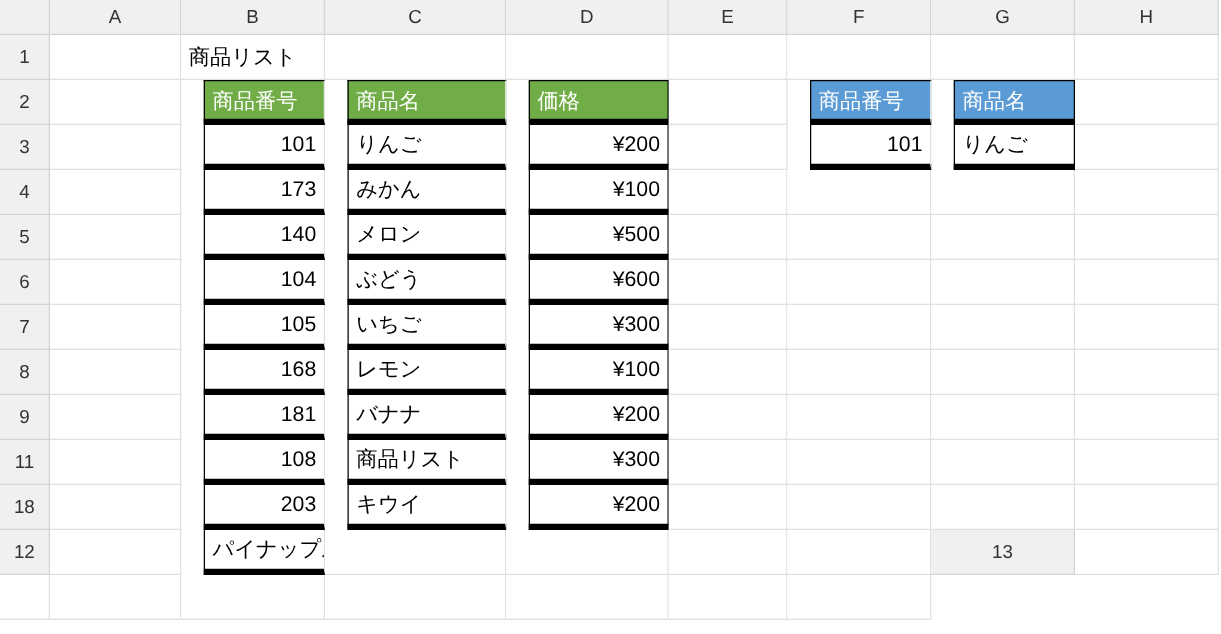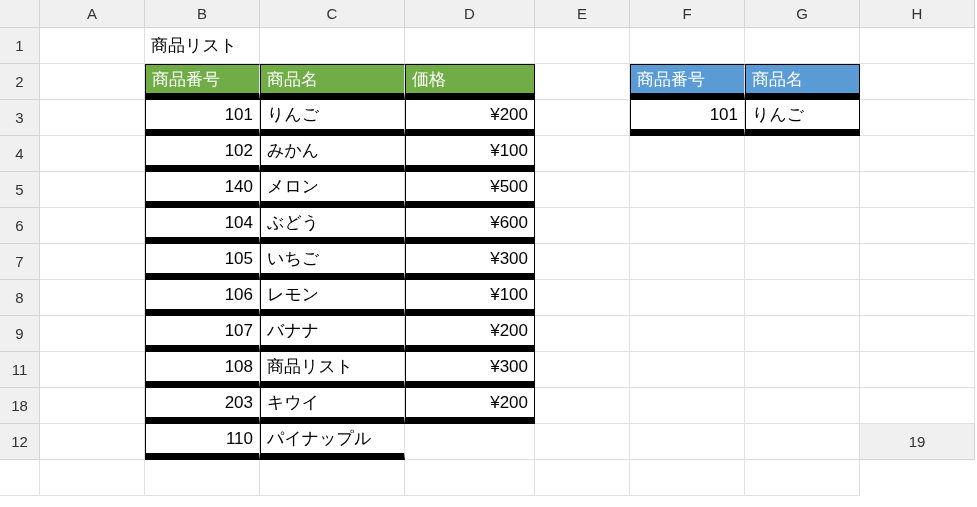--- a/index.html
+++ b/index.html
@@ -65,21 +65,21 @@
       overflow: hidden;
       white-space: nowrap;
     }
     .cell.right {
       justify-content: flex-end;
     }
     .cell.left {
       justify-content: flex-start;
     }
     .bordered-top { border-top: 1px solid #000; }
-    .bordered-bottom { border-bottom: 7px solid #000000; }
+    .bordered-bottom { border-bottom: 5px solid #000000; margin-left: 18px; }
     .bordered-left { border-left: 1px solid #000; }
     .bordered-right { border-right: 1px solid #000; }
     .header-green {
       background: #70ad47;
       color: #fff;
       font-weight: normal;
     }
     .header-blue {
       background: #5b9bd5;
       color: #fff;
@@ -126,21 +126,21 @@
   <div class="cell right bordered-left bordered-bottom">101</div>
   <div class="cell left bordered-left bordered-bottom">りんご</div>
   <div class="cell right bordered-left bordered-bottom bordered-right">¥200</div>
   <div class="cell"></div>
   <div class="cell right bordered-left bordered-bottom">101</div>
   <div class="cell left bordered-left bordered-bottom bordered-right">りんご</div>
   <div class="cell"></div>
 
   <div class="row-header">4</div>
   <div class="cell"></div>
-  <div class="cell right bordered-left bordered-bottom">102</div>
+  <div class="cell right bordered-left bordered-bottom">173</div>
   <div class="cell left bordered-left bordered-bottom">みかん</div>
   <div class="cell right bordered-left bordered-bottom bordered-right">¥100</div>
   <div class="cell"></div>
   <div class="cell"></div>
   <div class="cell"></div>
   <div class="cell"></div>
 
   <div class="row-header">5</div>
   <div class="cell"></div>
   <div class="cell right bordered-left bordered-bottom">140</div>
@@ -166,31 +166,31 @@
   <div class="cell right bordered-left bordered-bottom">105</div>
   <div class="cell left bordered-left bordered-bottom">いちご</div>
   <div class="cell right bordered-left bordered-bottom bordered-right">¥300</div>
   <div class="cell"></div>
   <div class="cell"></div>
   <div class="cell"></div>
   <div class="cell"></div>
 
   <div class="row-header">8</div>
   <div class="cell"></div>
-  <div class="cell right bordered-left bordered-bottom">106</div>
+  <div class="cell right bordered-left bordered-bottom">168</div>
   <div class="cell left bordered-left bordered-bottom">レモン</div>
   <div class="cell right bordered-left bordered-bottom bordered-right">¥100</div>
   <div class="cell"></div>
   <div class="cell"></div>
   <div class="cell"></div>
   <div class="cell"></div>
 
   <div class="row-header">9</div>
   <div class="cell"></div>
-  <div class="cell right bordered-left bordered-bottom">107</div>
+  <div class="cell right bordered-left bordered-bottom">181</div>
   <div class="cell left bordered-left bordered-bottom">バナナ</div>
   <div class="cell right bordered-left bordered-bottom bordered-right">¥200</div>
   <div class="cell"></div>
   <div class="cell"></div>
   <div class="cell"></div>
   <div class="cell"></div>
 
   <div class="row-header">11</div>
   <div class="cell"></div>
   <div class="cell right bordered-left bordered-bottom">108</div>
@@ -206,28 +206,27 @@
   <div class="cell right bordered-left bordered-bottom">203</div>
   <div class="cell left bordered-left bordered-bottom">キウイ</div>
   <div class="cell right bordered-left bordered-bottom bordered-right">¥200</div>
   <div class="cell"></div>
   <div class="cell"></div>
   <div class="cell"></div>
   <div class="cell"></div>
 
   <div class="row-header">12</div>
   <div class="cell"></div>
-  <div class="cell right bordered-left bordered-bottom">110</div>
   <div class="cell left bordered-left bordered-bottom">パイナップル</div>
   <div class="cell"></div>
   <div class="cell"></div>
   <div class="cell"></div>
   <div class="cell"></div>
 
-  <div class="row-header">19</div>
+  <div class="row-header">13</div>
   <div class="cell"></div>
   <div class="cell"></div>
   <div class="cell"></div>
   <div class="cell"></div>
   <div class="cell"></div>
   <div class="cell"></div>
   <div class="cell"></div>
   <div class="cell"></div>
 </div>
 

